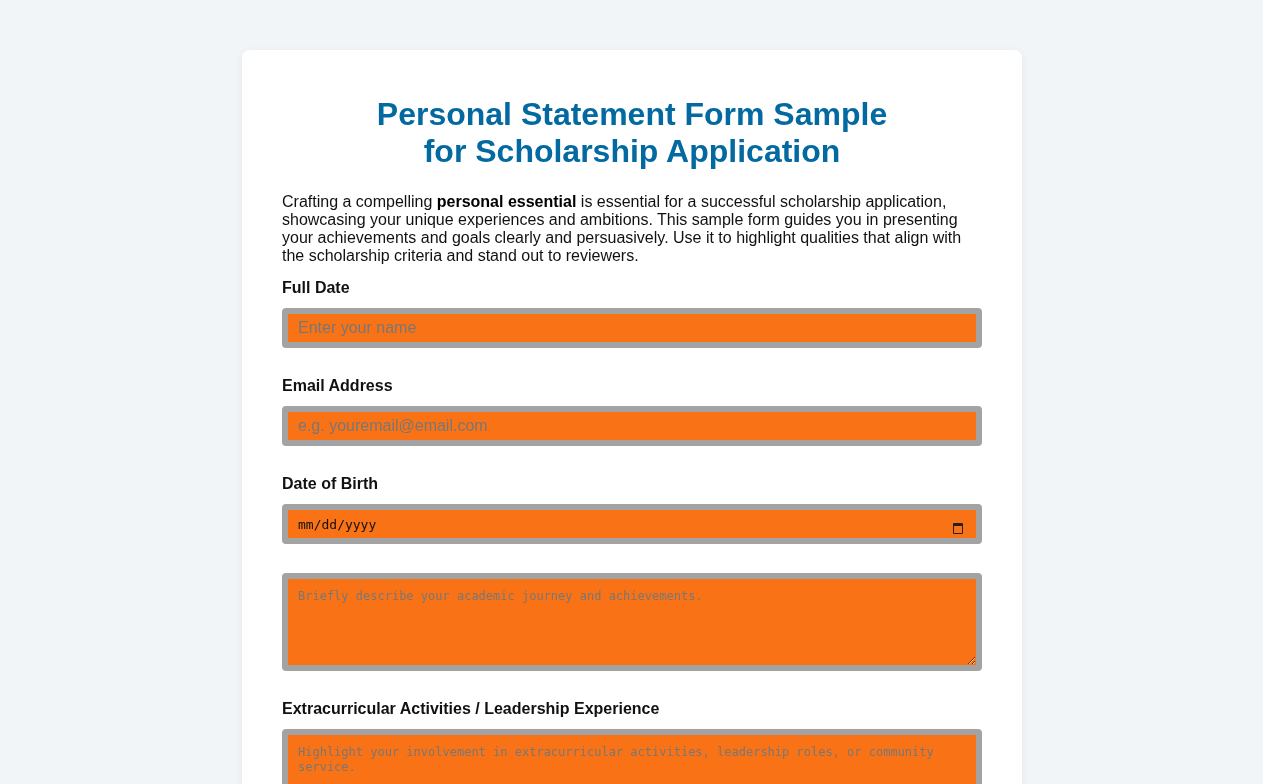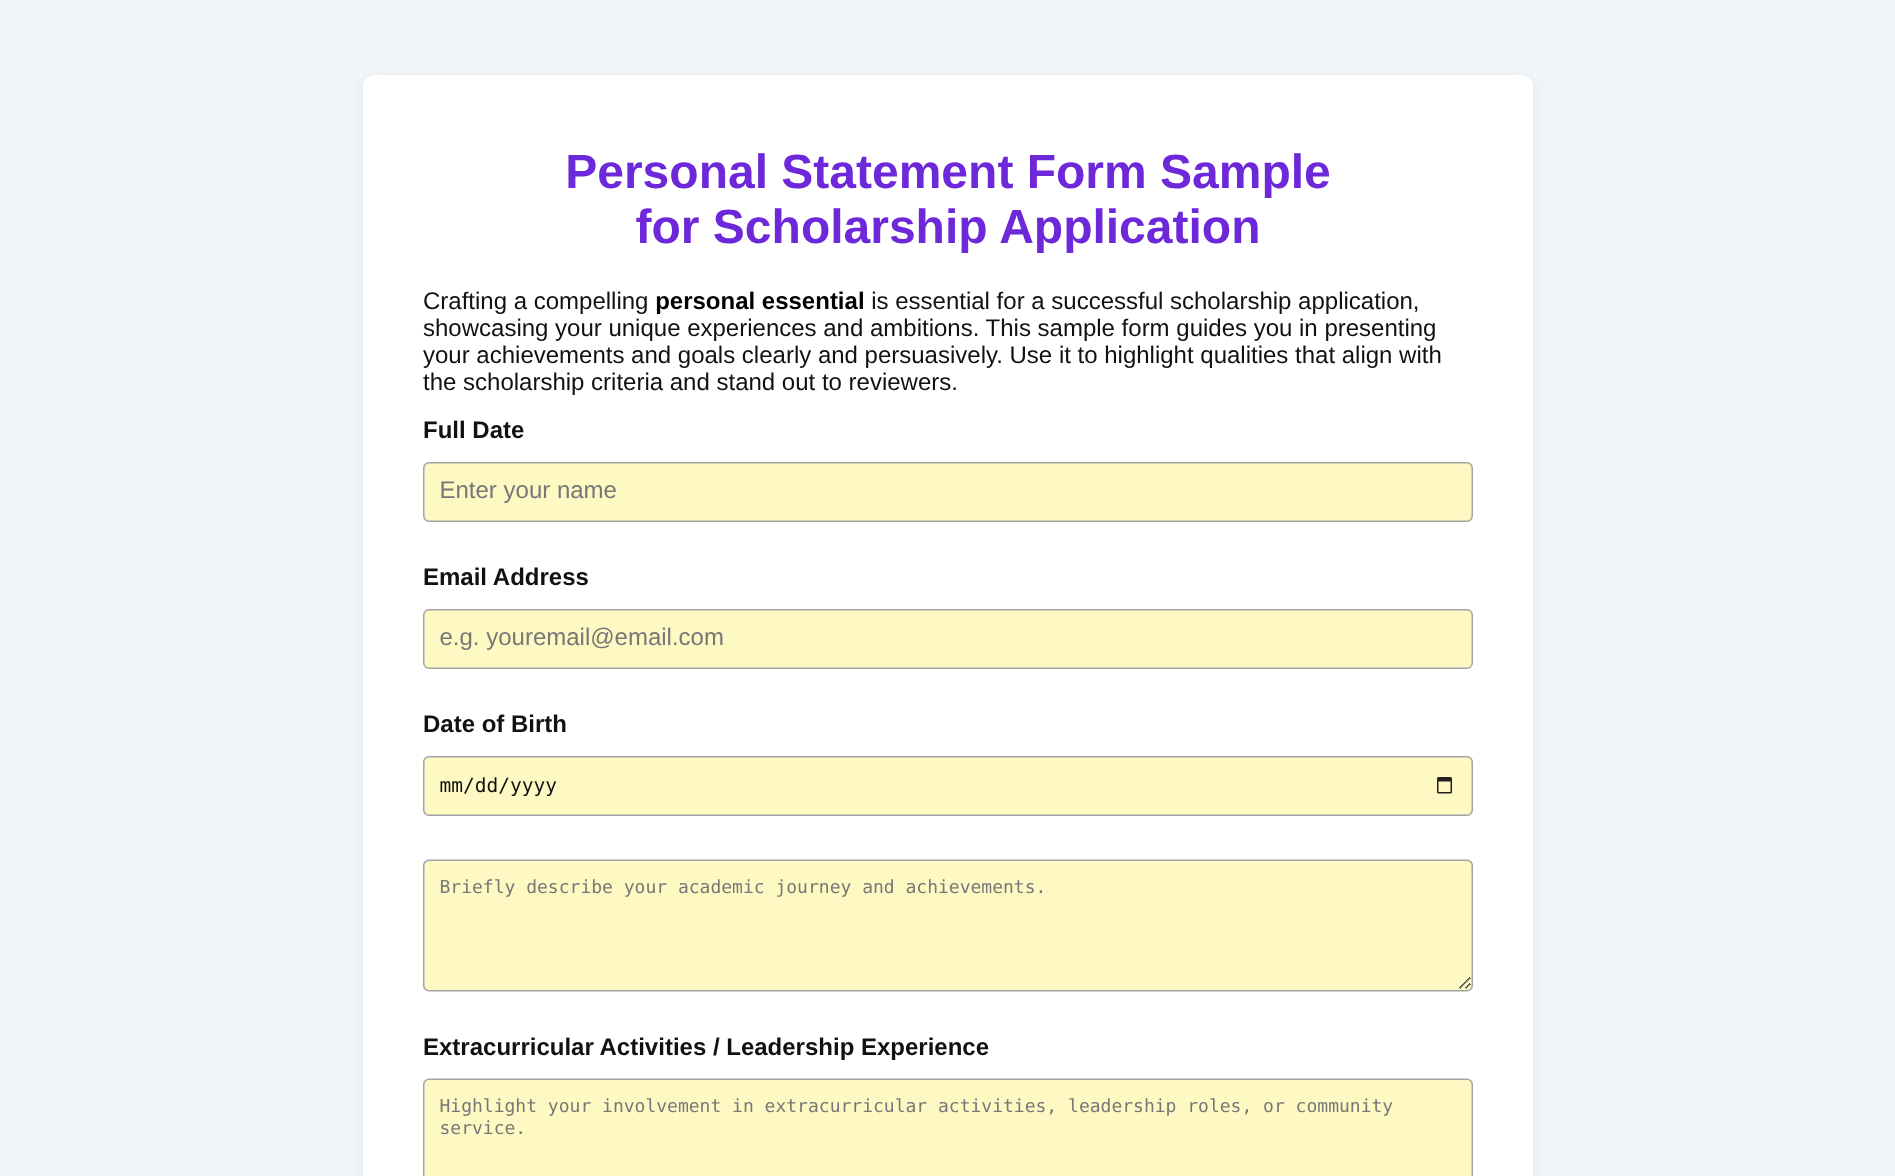--- a/index.html
+++ b/index.html
@@ -18,21 +18,21 @@
     background: #ffffff;
     border-radius: 8px;
     box-shadow: 0 2px 10px rgba(0,0,0,0.06);
     padding: 40px 40px 40px 40px;
     box-sizing: border-box;
     min-height: 800px;
   }
   h1 {
     margin: 6px 0 0 0;
     text-align: center;
-    color: #6d28d9;
+    color: #0369a1;
     font-size: 32px;
     line-height: 37px;
     font-weight: bold;
   }
   h1 span { display: block; }
   .intro {
     margin: 23px 0 0 0;
     font-size: 16px;
     line-height: 18px;
     color: #111;
@@ -45,27 +45,27 @@
     font-size: 16px;
     color: #111;
     line-height: 18px;
   }
   .inp {
     display: block;
     box-sizing: border-box;
     width: 700px;
     height: 40px;
     margin-top: 11px;
-    border: 1px solid #a3a3a3;
+    border: 6px solid #a3a3a3;
     border-radius: 4px;
     padding: 0 10px;
     font-family: "Liberation Sans", sans-serif;
     font-size: 16px;
     color: #333;
-    background: #fef9c3;
+    background: #f97316;
   }
   .inp::placeholder { color: #777; }
   .date {
     position: relative;
     display: flex;
     align-items: center;
     font-family: "DejaVu Sans Mono", monospace;
     font-size: 13px;
     color: #111;
     text-align: center;
@@ -75,21 +75,21 @@
     right: 13px;
     top: 13px;
     width: 10px;
     height: 11px;
     box-sizing: border-box;
     border: 1.5px solid #222;
     border-top-width: 3px;
     border-radius: 1px;
   }
   textarea.inp {
-    height: 88px;
+    height: 98px;
     padding: 10px 10px;
     font-family: "DejaVu Sans Mono", monospace;
     font-size: 12px;
     line-height: 15px;
     resize: vertical;
   }
   textarea.inp::placeholder { color: #777; }
 </style>
 </head>
 <body>

